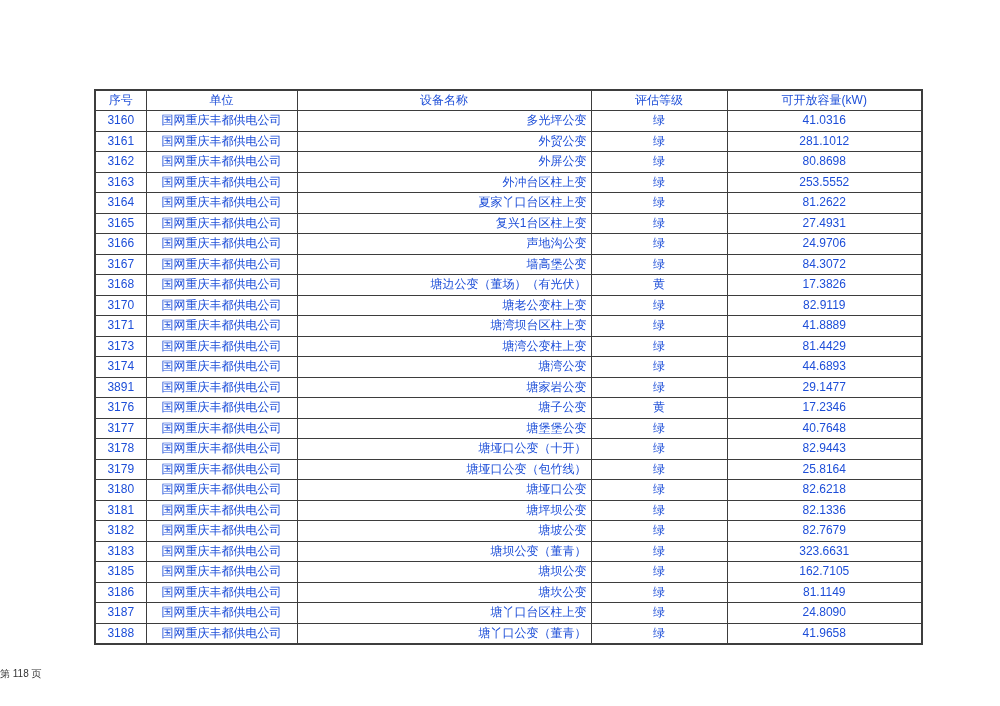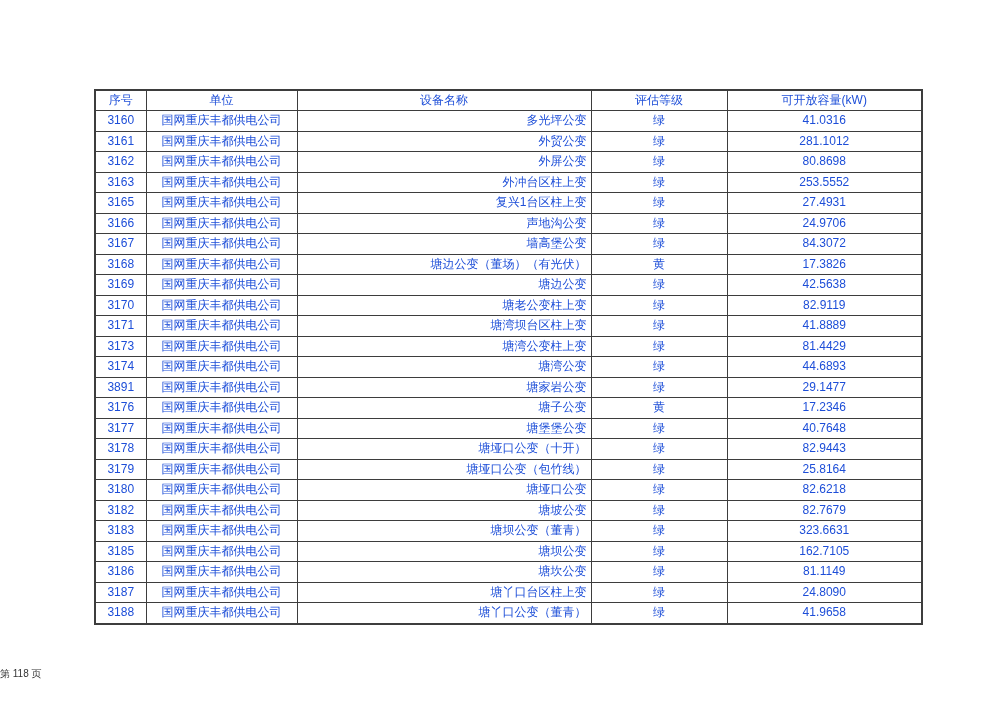--- a/index.html
+++ b/index.html
@@ -99,20 +99,27 @@
           <td class="c-center">80.8698</td>
         </tr>
         <tr>
           <td class="c-center">3163</td>
           <td class="c-center">国网重庆丰都供电公司</td>
           <td class="c-left">外冲台区柱上变</td>
           <td class="c-center">绿</td>
           <td class="c-center">253.5552</td>
         </tr>
         <tr>
+          <td class="c-center">3164</td>
+          <td class="c-center">国网重庆丰都供电公司</td>
+          <td class="c-left">夏家丫口台区柱上变</td>
+          <td class="c-center">绿</td>
+          <td class="c-center">81.2622</td>
+        </tr>
+        <tr>
           <td class="c-center">3165</td>
           <td class="c-center">国网重庆丰都供电公司</td>
           <td class="c-left">复兴1台区柱上变</td>
           <td class="c-center">绿</td>
           <td class="c-center">27.4931</td>
         </tr>
         <tr>
           <td class="c-center">3166</td>
           <td class="c-center">国网重庆丰都供电公司</td>
           <td class="c-left">声地沟公变</td>
@@ -127,27 +134,20 @@
           <td class="c-center">84.3072</td>
         </tr>
         <tr>
           <td class="c-center">3168</td>
           <td class="c-center">国网重庆丰都供电公司</td>
           <td class="c-left">塘边公变（董场）（有光伏）</td>
           <td class="c-center">黄</td>
           <td class="c-center">17.3826</td>
         </tr>
         <tr>
-          <td class="c-center">3169</td>
-          <td class="c-center">国网重庆丰都供电公司</td>
-          <td class="c-left">塘边公变</td>
-          <td class="c-center">绿</td>
-          <td class="c-center">42.5638</td>
-        </tr>
-        <tr>
           <td class="c-center">3170</td>
           <td class="c-center">国网重庆丰都供电公司</td>
           <td class="c-left">塘老公变柱上变</td>
           <td class="c-center">绿</td>
           <td class="c-center">82.9119</td>
         </tr>
         <tr>
           <td class="c-center">3171</td>
           <td class="c-center">国网重庆丰都供电公司</td>
           <td class="c-left">塘湾坝台区柱上变</td>
@@ -204,20 +204,27 @@
           <td class="c-center">25.8164</td>
         </tr>
         <tr>
           <td class="c-center">3180</td>
           <td class="c-center">国网重庆丰都供电公司</td>
           <td class="c-left">塘垭口公变</td>
           <td class="c-center">绿</td>
           <td class="c-center">82.6218</td>
         </tr>
         <tr>
+          <td class="c-center">3181</td>
+          <td class="c-center">国网重庆丰都供电公司</td>
+          <td class="c-left">塘坪坝公变</td>
+          <td class="c-center">绿</td>
+          <td class="c-center">82.1336</td>
+        </tr>
+        <tr>
           <td class="c-center">3182</td>
           <td class="c-center">国网重庆丰都供电公司</td>
           <td class="c-left">塘坡公变</td>
           <td class="c-center">绿</td>
           <td class="c-center">82.7679</td>
         </tr>
         <tr>
           <td class="c-center">3183</td>
           <td class="c-center">国网重庆丰都供电公司</td>
           <td class="c-left">塘坝公变（董青）</td>

